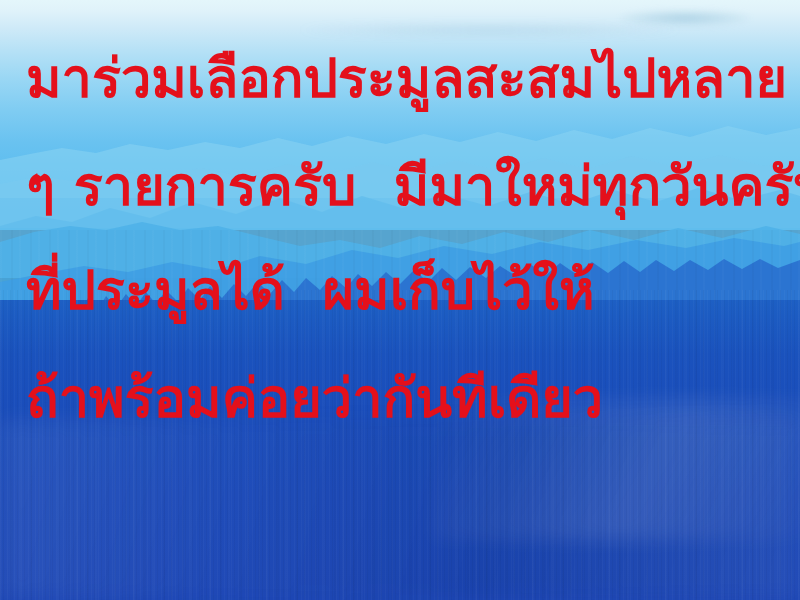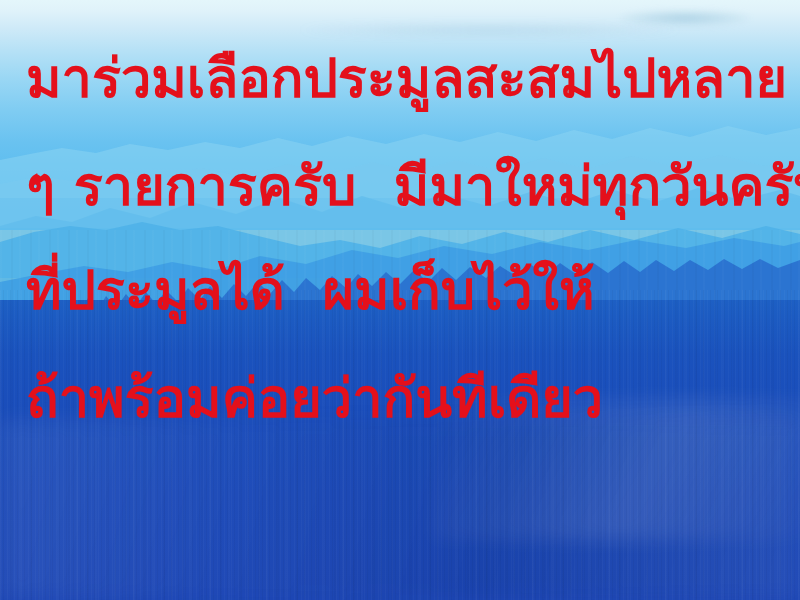--- a/index.html
+++ b/index.html
@@ -10,21 +10,21 @@
   }
   body {
     font-family: "DejaVu Sans", "Liberation Sans", sans-serif;
   }
 
   #banner {
     position: relative;
     width: 800px;
     height: 600px;
     overflow: hidden;
-    background: #fef9c3;
+    background: #0f172a;
   }
 
   
   .sky {
     position: absolute;
     left: 0; top: 0;
     width: 800px;
     height: 230px;
     background: linear-gradient(to bottom,
         #e4f6fb 0%,

